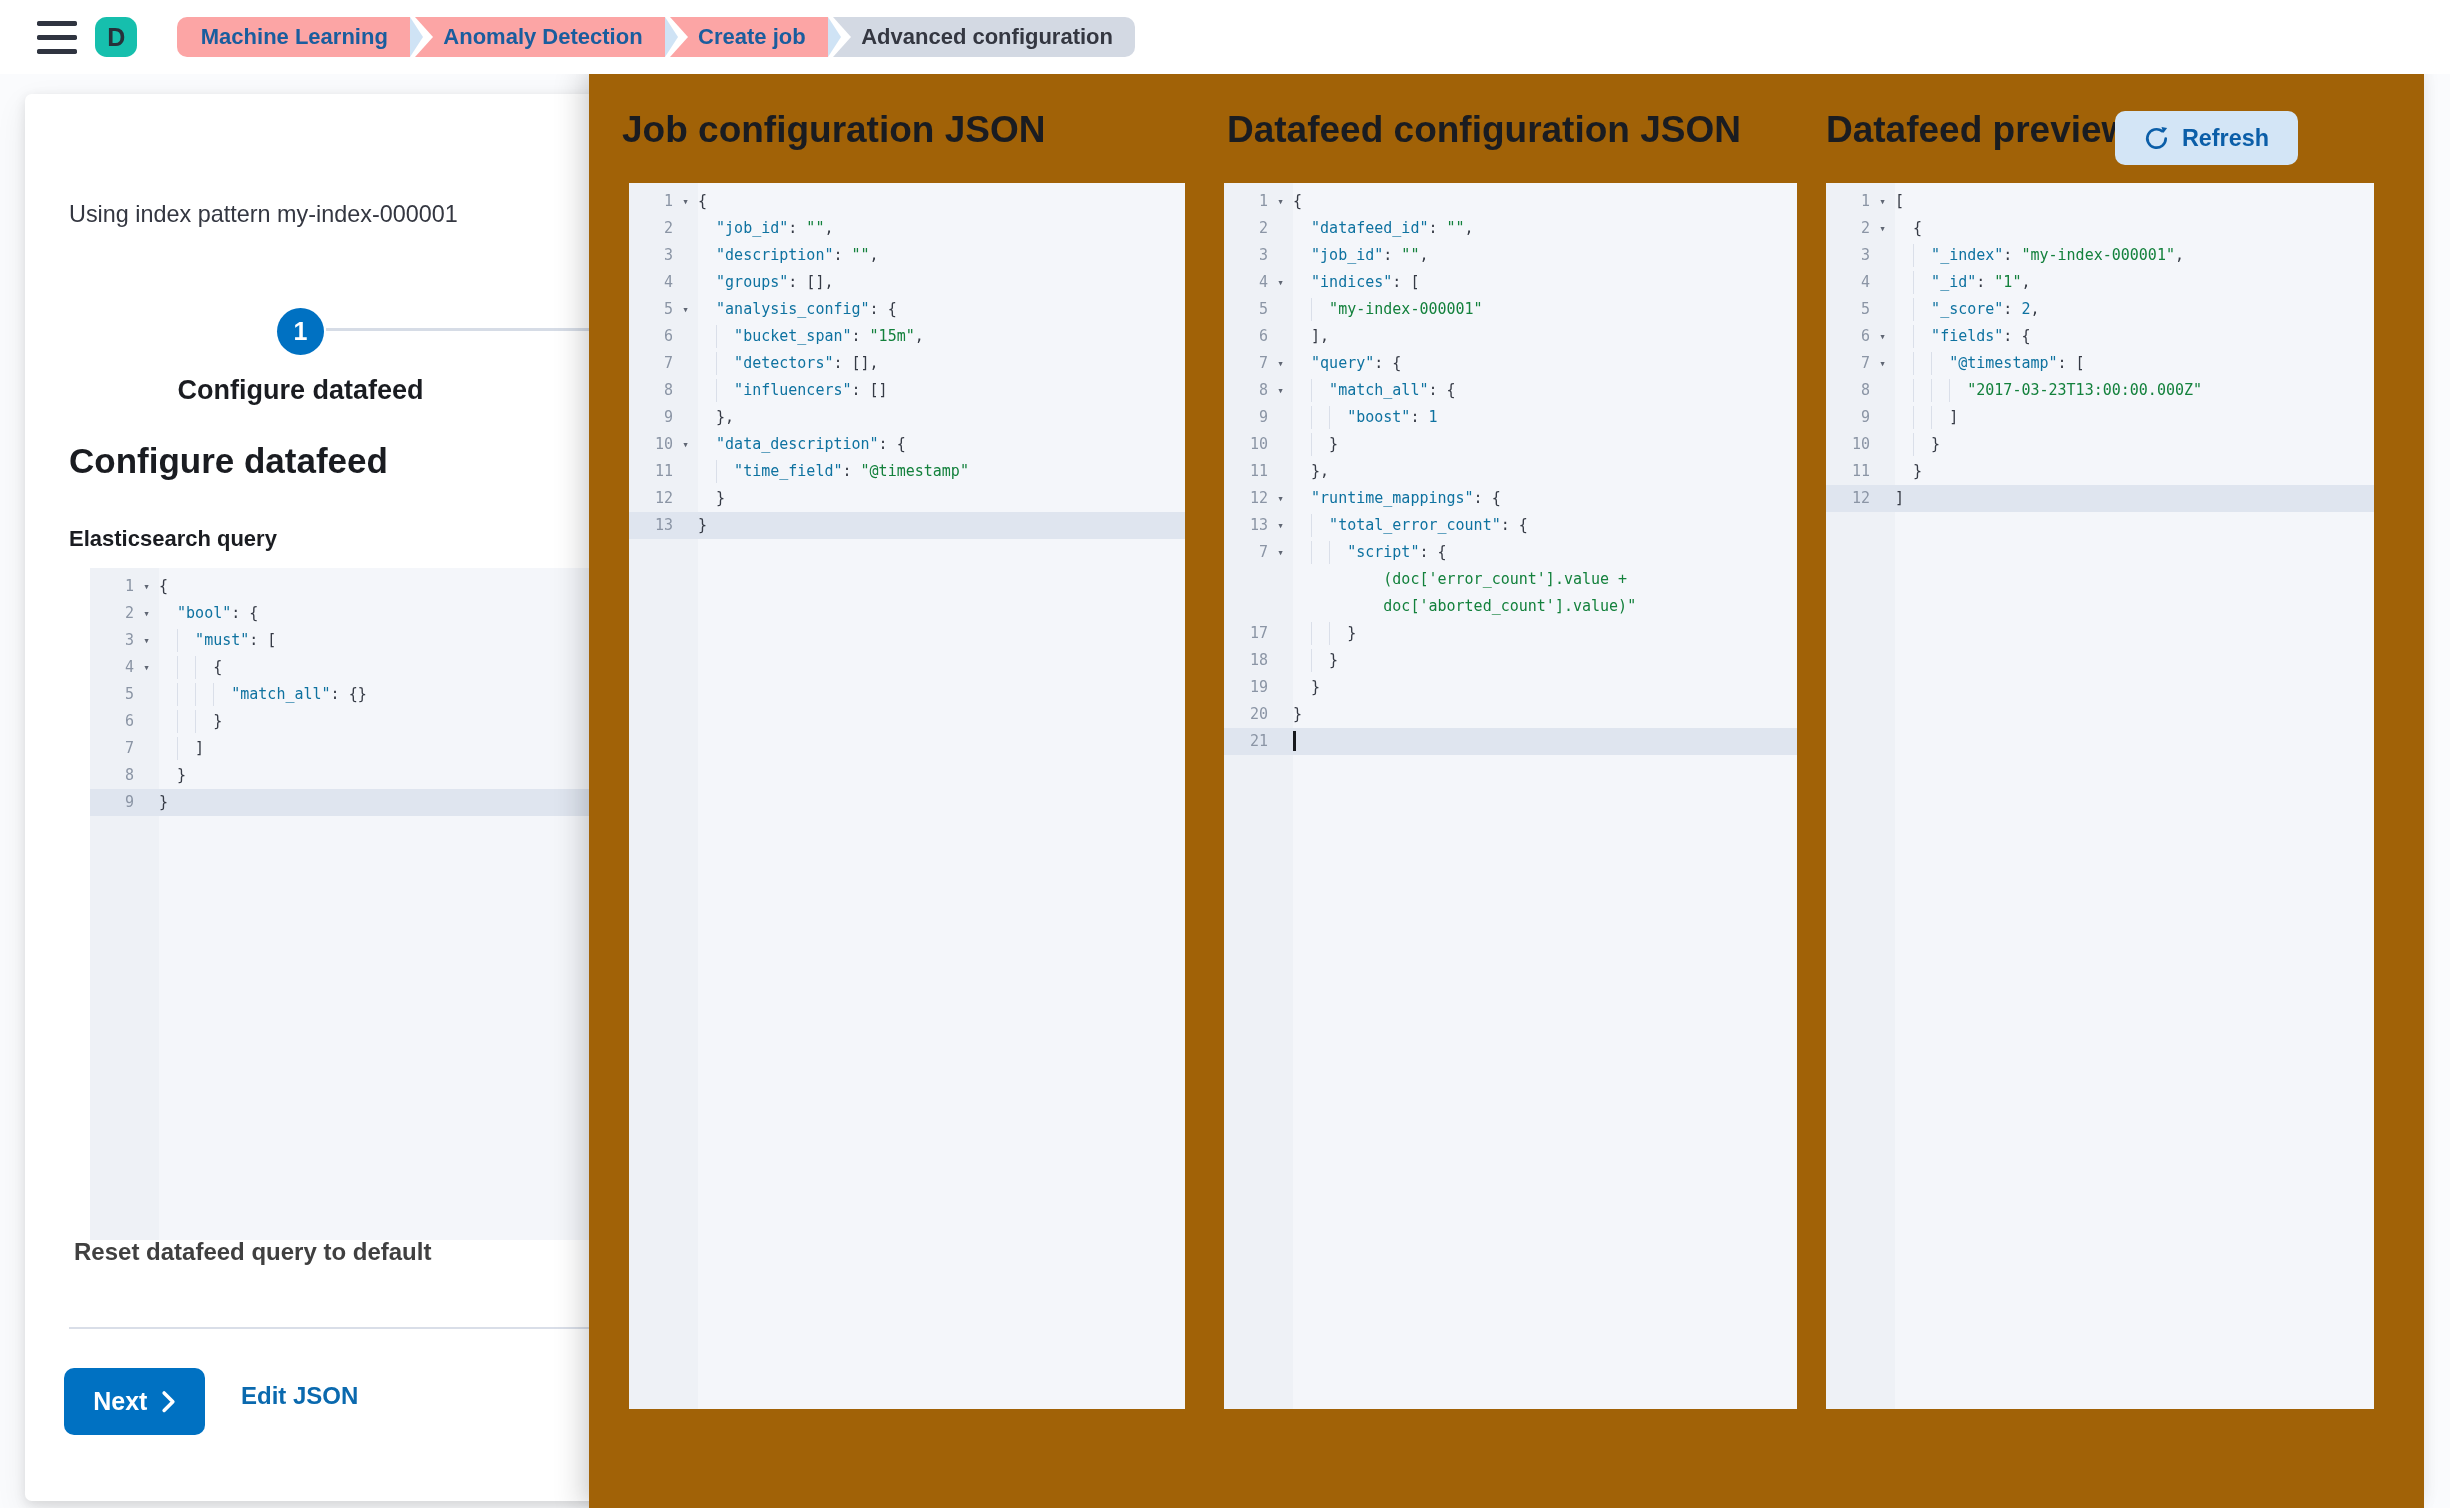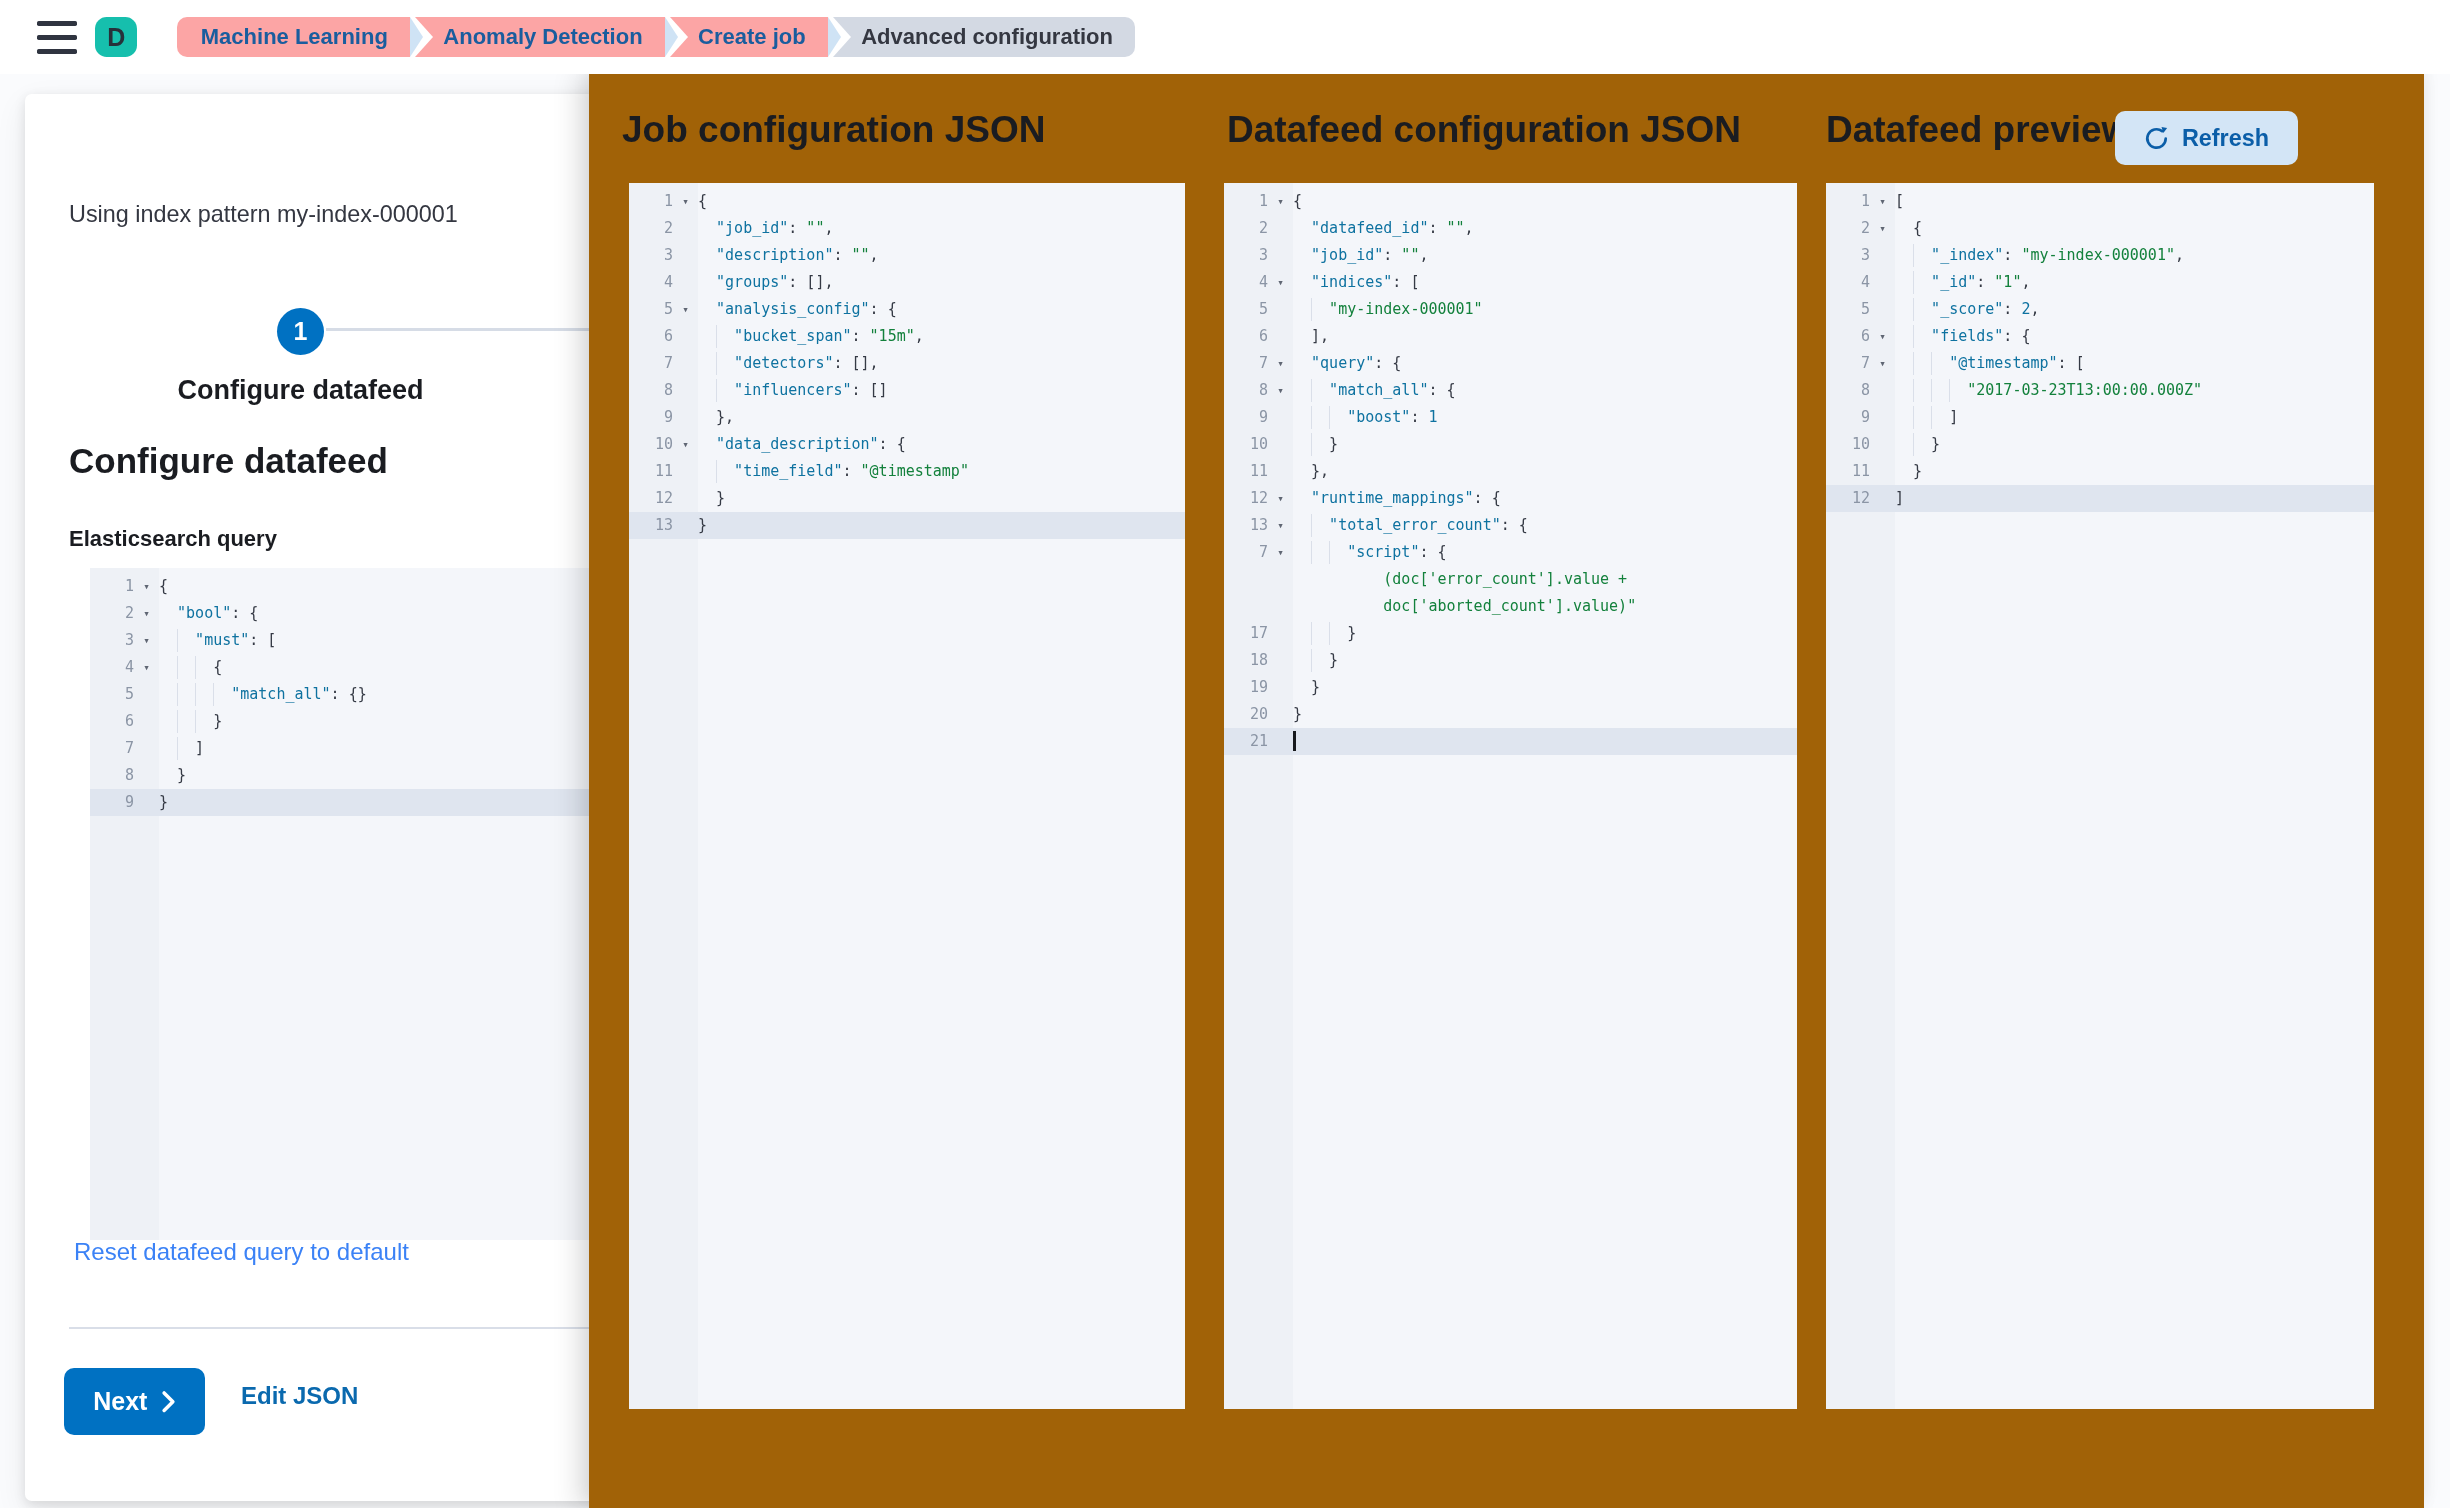--- a/index.html
+++ b/index.html
@@ -22,21 +22,21 @@
 
   
   .panel { position:absolute; left:25px; top:94px; width:938px; height:1407px; background:#fff; border-radius:6.7px; box-shadow:0 3.3px 11.7px rgba(0,0,0,.10), 0 11.7px 33px rgba(0,0,0,.07); z-index:5; }
   .panel-title { position:absolute; left:44px; top:42px; font-size:42px; font-weight:700; color:#1a1c21; }
   .panel-sub { position:absolute; left:44px; top:107px; font-size:23.4px; color:#343741; }
   .step-line { position:absolute; left:301px; top:234px; width:620px; height:2.5px; background:#d6dce6; }
   .step-circle { position:absolute; left:252px; top:214px; width:47px; height:47px; border-radius:50%; background:#0071c2; color:#fff; font-size:25px; font-weight:700; display:flex; align-items:center; justify-content:center; z-index:2; }
   .step-label { position:absolute; left:108px; top:281px; width:335px; text-align:center; font-size:27px; font-weight:700; color:#1a1c21; }
   .section-heading { position:absolute; left:44px; top:347px; font-size:35px; font-weight:700; color:#1a1c21; }
   .query-label { position:absolute; left:44px; top:432px; font-size:22px; font-weight:700; color:#1a1c21; }
-  .reset-link { position:absolute; left:49px; top:1144px; font-size:24px; font-weight:400; color:#3b82f6; cursor:pointer; }
+  .reset-link { position:absolute; left:49px; top:1144px; font-size:24px; font-weight:700; color:#404040; cursor:pointer; }
   .panel-divider { position:absolute; left:44px; top:1233px; width:854px; height:1.7px; background:#d9dee8; }
   .next-btn { position:absolute; left:39px; top:1274px; width:141px; height:67px; border:none; border-radius:10px; background:#0071c2; color:#fff; font-family:"Liberation Sans",sans-serif; font-size:25px; font-weight:600; display:flex; align-items:center; justify-content:center; gap:13.4px; cursor:pointer; }
   .edit-json-link { position:absolute; left:216px; top:1288px; font-size:24px; font-weight:600; color:#0a69ae; cursor:pointer; }
 
   
   .editor { position:absolute; overflow:hidden; padding-top:5px;
             background:linear-gradient(90deg,#eef1f6 0,#eef1f6 69px,#f4f6fa 69px); }
   .cl { display:flex; height:27px; line-height:27px; font-family:"DejaVu Sans Mono",monospace; font-size:15px; white-space:pre; }
   .cl.hl { background:#dfe5ef; }
   .ln { flex:0 0 44px; width:44px; text-align:right; color:#8b95a5; }

